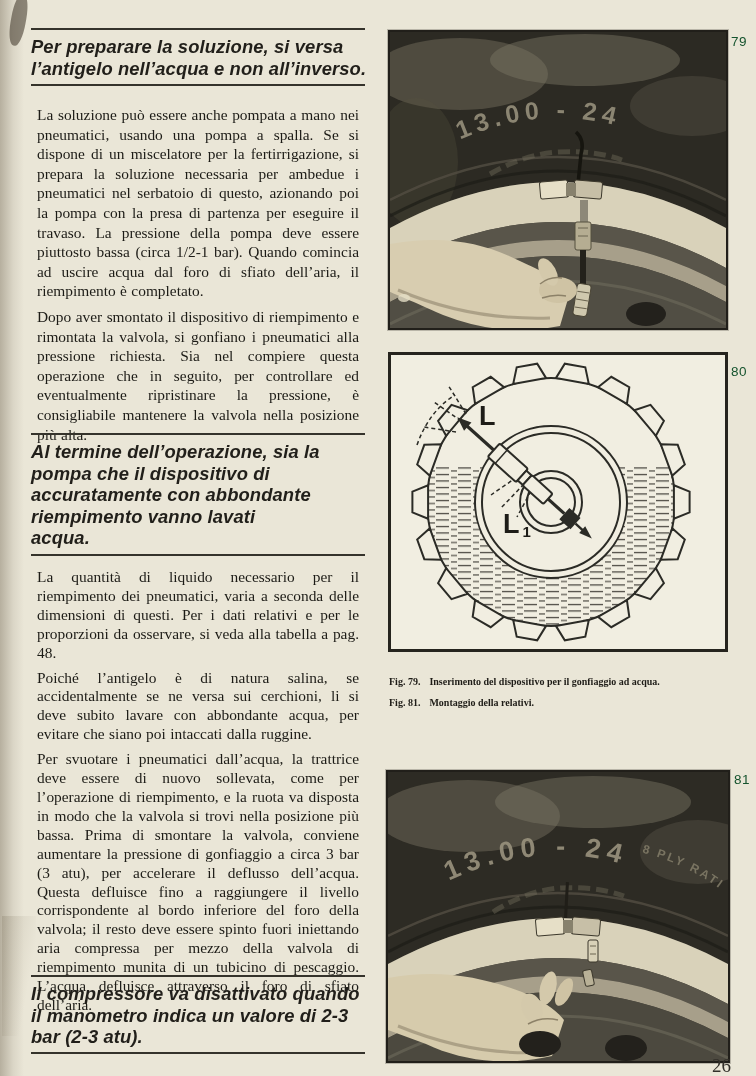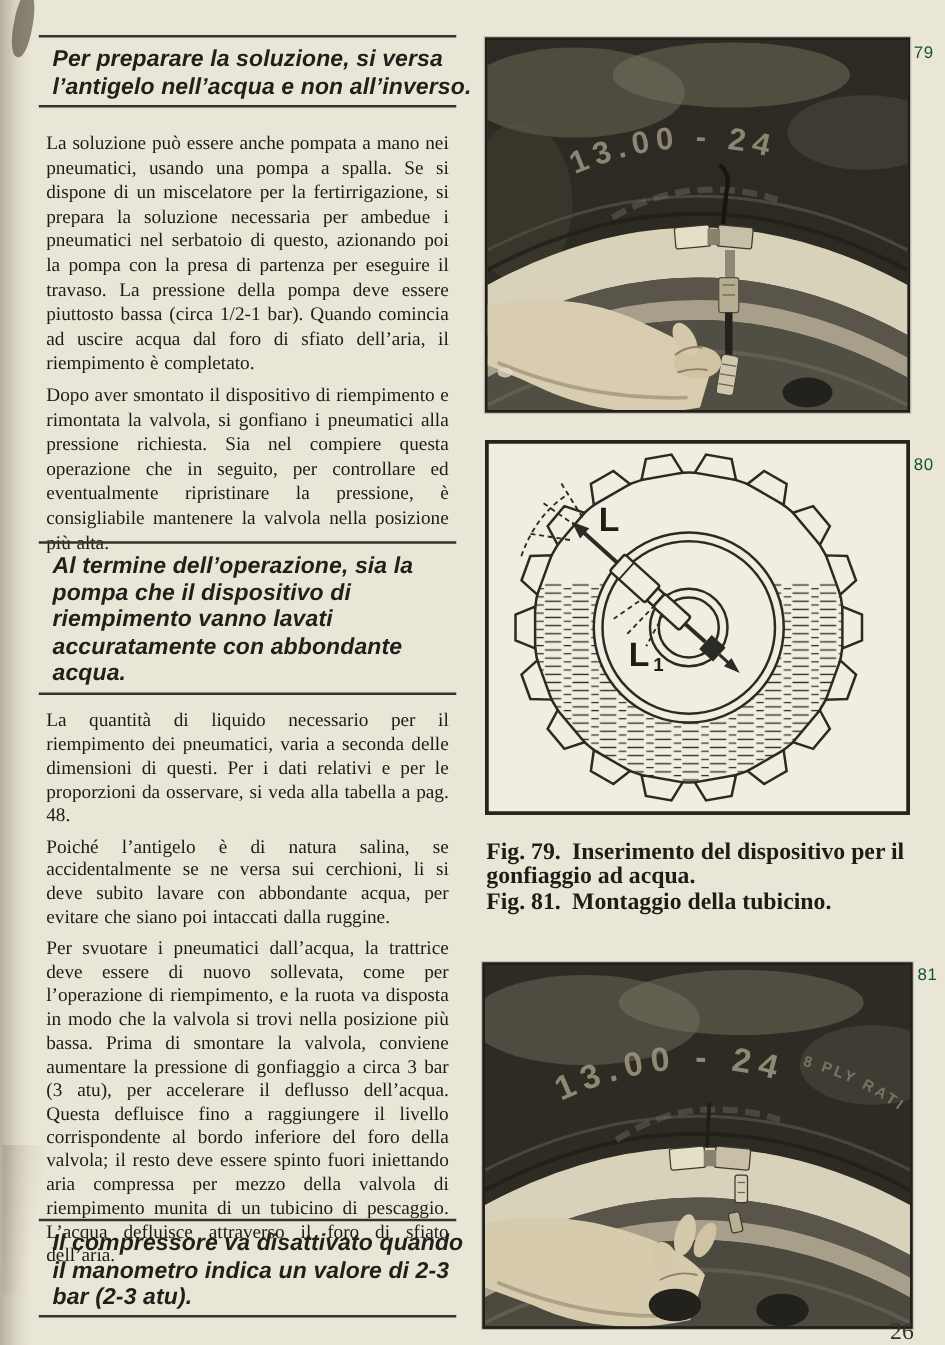--- a/index.html
+++ b/index.html
@@ -25,21 +25,20 @@
   }
   
   .colL{position:absolute;left:31px;top:0;width:334px;}
   .rule{position:absolute;left:0;width:334px;height:2px;background:#35332b;}
   .callout{
     position:absolute;left:0;width:340px;
     font-family:"Liberation Sans", sans-serif;
     font-weight:bold;font-style:italic;
     font-size:18.4px;line-height:21.5px;letter-spacing:.1px;
     color:#211f1a;
-    margin-left:11px;
   }
   .bodytext{
     position:absolute;left:0;width:334px;
     font-size:15.4px;text-align:justify;word-spacing:.6px;
     color:#1c1b16;
   }
   .bodytext p{margin:6px;}
   .bt1{line-height:19.6px;}
   .bt2{line-height:18.9px;}
   
@@ -50,21 +49,21 @@
   .diagram{
     position:absolute;background:#f1eee1;border:3px solid #26241e;
   }
   .fignum{
     position:absolute;
     font-family:"Liberation Sans", sans-serif;
     font-size:13.5px;color:#14532d;letter-spacing:.5px;
   }
   .captions{
     position:absolute;left:389px;top:672px;width:356px;
-    font-size:19px;font-weight:bold;line-height:19px;
+    font-size:10px;font-weight:bold;line-height:19px;
     color:#1e1c17;text-align:left;
   }
   .captions .cap{margin:0 0 2px 0;}
   .cap .caplabel{margin-right:9px;}
   .pagenum{
     position:absolute;left:712px;top:1055px;
     font-size:19px;color:#33302a;font-family:"Liberation Serif",serif;
   }
   svg{display:block;}
 </style>
@@ -87,22 +86,22 @@
 
     <div class="bodytext bt1" style="top:99px">
       <p>La soluzione può essere anche pompata a mano nei pneumatici, usando una pompa a spalla. Se si dispone di un miscelatore per la fertirrigazione, si prepara la soluzione necessaria per ambedue i pneumatici nel serbatoio di questo, azionando poi la pompa con la presa di partenza per eseguire il travaso. La pressione della pompa deve essere piuttosto bassa (circa 1/2-1 bar). Quando comincia ad uscire acqua dal foro di sfiato dell’aria, il riempimento è completato.</p>
       <p>Dopo aver smontato il dispositivo di riempimento e rimontata la valvola, si gonfiano i pneumatici alla pressione richiesta. Sia nel compiere questa operazione che in seguito, per controllare ed eventualmente ripristinare la pressione, è consigliabile mantenere la valvola nella posizione più alta.</p>
     </div>
 
     <div class="rule" style="top:433px"></div>
     <div class="callout" style="top:441px">
       <div>Al termine dell’operazione, sia la</div>
       <div>pompa che il dispositivo di</div>
+      <div>accuratamente con abbondante</div>
       <div>riempimento vanno lavati</div>
-      <div>accuratamente con abbondante</div>
       <div>acqua.</div>
     </div>
     <div class="rule" style="top:554px"></div>
 
     <div class="bodytext bt2" style="top:562px">
       <p>La quantità di liquido necessario per il riempimento dei pneumatici, varia a seconda delle dimensioni di questi. Per i dati relativi e per le proporzioni da osservare, si veda alla tabella a pag. 48.</p>
       <p>Poiché l’antigelo è di natura salina, se accidentalmente se ne versa sui cerchioni, li si deve subito lavare con abbondante acqua, per evitare che siano poi intaccati dalla ruggine.</p>
       <p>Per svuotare i pneumatici dall’acqua, la trattrice deve essere di nuovo sollevata, come per l’operazione di riempimento, e la ruota va disposta in modo che la valvola si trovi nella posizione più bassa. Prima di smontare la valvola, conviene aumentare la pressione di gonfiaggio a circa 3 bar (3 atu), per accelerare il deflusso dell’acqua. Questa defluisce fino a raggiungere il livello corrispondente al bordo inferiore del foro della valvola; il resto deve essere spinto fuori iniettando aria compressa per mezzo della valvola di riempimento munita di un tubicino di pescaggio. L’acqua defluisce attraverso il foro di sfiato dell’aria.</p>
     </div>
 
@@ -222,21 +221,21 @@
       </g>
 
       <text x="88" y="70" font-size="27" font-weight="bold" fill="#1e1d18" font-family="Liberation Sans, sans-serif">L</text>
       <text x="112" y="178" font-size="27" font-weight="bold" fill="#1e1d18" font-family="Liberation Sans, sans-serif"><tspan>L</tspan><tspan dx="3" dy="4" font-size="15">1</tspan></text>
     </svg>
   </div>
   <div class="fignum" style="left:731px;top:364px">80</div>
 
   <div class="captions">
     <p class="cap"><span class="caplabel">Fig. 79.</span><span>Inserimento del dispositivo per il gonfiaggio ad acqua.</span></p>
-    <p class="cap"><span class="caplabel">Fig. 81.</span><span>Montaggio della tubicino.</span></p>
+    <p class="cap"><span class="caplabel">Fig. 81.</span><span>Montaggio della relativi.</span></p>
   </div>
 
   <div class="photo" style="left:386px;top:770px;width:340px;height:289px">
     <svg width="340" height="289" viewBox="0 0 340 289">
       <rect width="340" height="289" fill="#44413a"></rect>
       <path d="M0,192 Q170,100 340,192 L340,0 L0,0 Z" fill="#2d2b24"></path>
       <ellipse cx="80" cy="44" rx="92" ry="36" fill="#716c5c" opacity=".5"></ellipse>
       <ellipse cx="205" cy="30" rx="98" ry="26" fill="#7d7766" opacity=".45"></ellipse>
       <ellipse cx="310" cy="80" rx="58" ry="32" fill="#6a6555" opacity=".3"></ellipse>
       <path d="M0,164 Q170,78 340,164" stroke="#524e42" stroke-width="2.5" fill="none" opacity=".8"></path>

